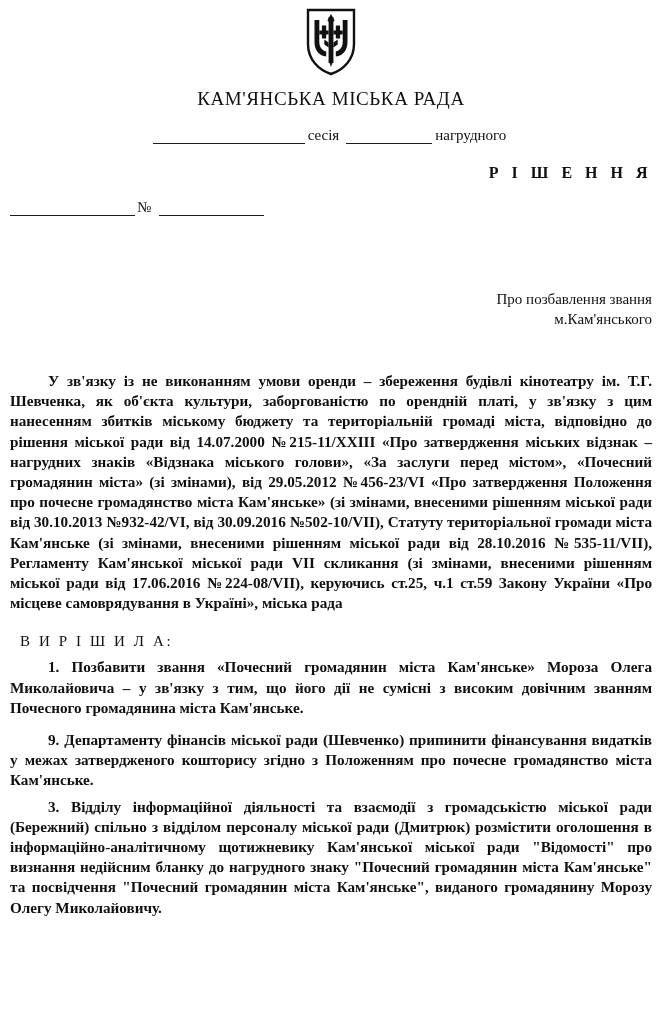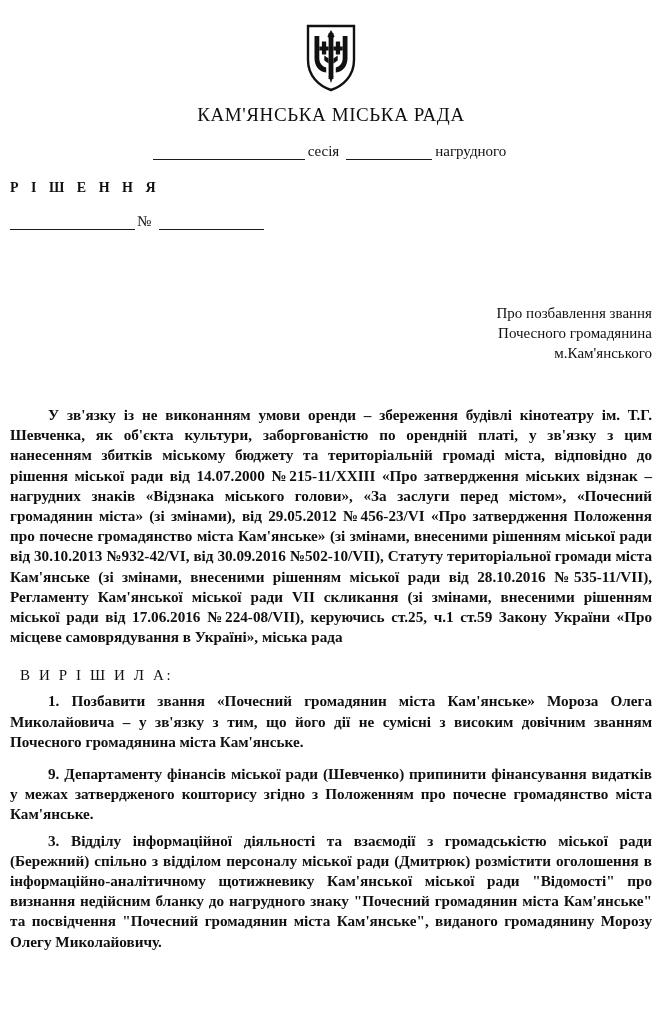--- a/index.html
+++ b/index.html
@@ -13,21 +13,21 @@
     font-family: "Liberation Serif", "DejaVu Serif", serif;
     color: #101010;
     overflow: hidden;
     position: relative;
   }
 
   .page {
     width: 662px;
     height: 712px;
     box-sizing: border-box;
-    padding: 16px 10px;
+    padding: 0 10px;
     position: relative;
   }
 
   
   .emblem-wrap {
     display: flex;
     justify-content: center;
     padding-top: 8px;
   }
   .emblem {
@@ -56,22 +56,22 @@
     display: inline-block;
     border-bottom: 1px solid #1a1a1a;
     vertical-align: bottom;
     height: 14px;
   }
   .blank-session { width: 152px; }
   .blank-convoc  { width: 86px; margin-left: 4px; }
   .session-line .lbl { padding: 0 3px; font-family: Liberation Serif, serif; }
 
   .decision-title {
-    text-align: left;
-    font-size: 14px;
+    text-align: right;
+    font-size: 16px;
     font-weight: bold;
     letter-spacing: 4.5px;
     margin-top: 20px;
   }
 
   .number-line {
     margin-top: 16px;
     font-size: 15px;
     white-space: nowrap;
     line-height: 18px;
@@ -159,21 +159,20 @@
   </div>
 
   <div class="decision-title">Р І Ш Е Н Н Я</div>
 
   <div class="number-line">
     <span class="blank blank-date"></span><span class="no-sym">№</span><span class="blank blank-num"></span>
   </div>
 
   <div class="subject">
     <div>Про позбавлення звання</div>
-    <div>Почесного громадянина</div>
     <div>м.Кам'янського</div>
   </div>
 
   <div class="body-block">
 
     <p class="para">У зв'язку із не виконанням умови оренди – збереження будівлі кінотеатру ім. Т.Г. Шевченка, як об'єкта культури, заборгованістю по орендній платі, у зв'язку з цим нанесенням збитків міському бюджету та територіальній громаді міста, відповідно до рішення міської ради від 14.07.2000 №215-11/ХХIII «Про затвердження міських відзнак – нагрудних знаків «Відзнака міського голови», «За заслуги перед містом», «Почесний громадянин міста» (зі змінами), від 29.05.2012 №456-23/VI «Про затвердження Положення про почесне громадянство міста Кам'янське» (зі змінами, внесеними рішенням міської ради від 30.10.2013 №932-42/VI, від 30.09.2016 №502-10/VII), Статуту територіальної громади міста Кам'янське (зі змінами, внесеними рішенням міської ради від 28.10.2016 №535-11/VII), Регламенту Кам'янської міської ради VII скликання (зі змінами, внесеними рішенням міської ради від 17.06.2016 №224-08/VII), керуючись ст.25, ч.1 ст.59 Закону України «Про місцеве самоврядування в Україні», міська рада</p>
 
     <div class="resolved">В И Р І Ш И Л А:</div>
 
     <p class="para gap">1. Позбавити звання «Почесний громадянин міста Кам'янське» Мороза Олега Миколайовича –  у зв'язку з тим, що його дії не сумісні з високим довічним званням Почесного громадянина міста Кам'янське.</p>

